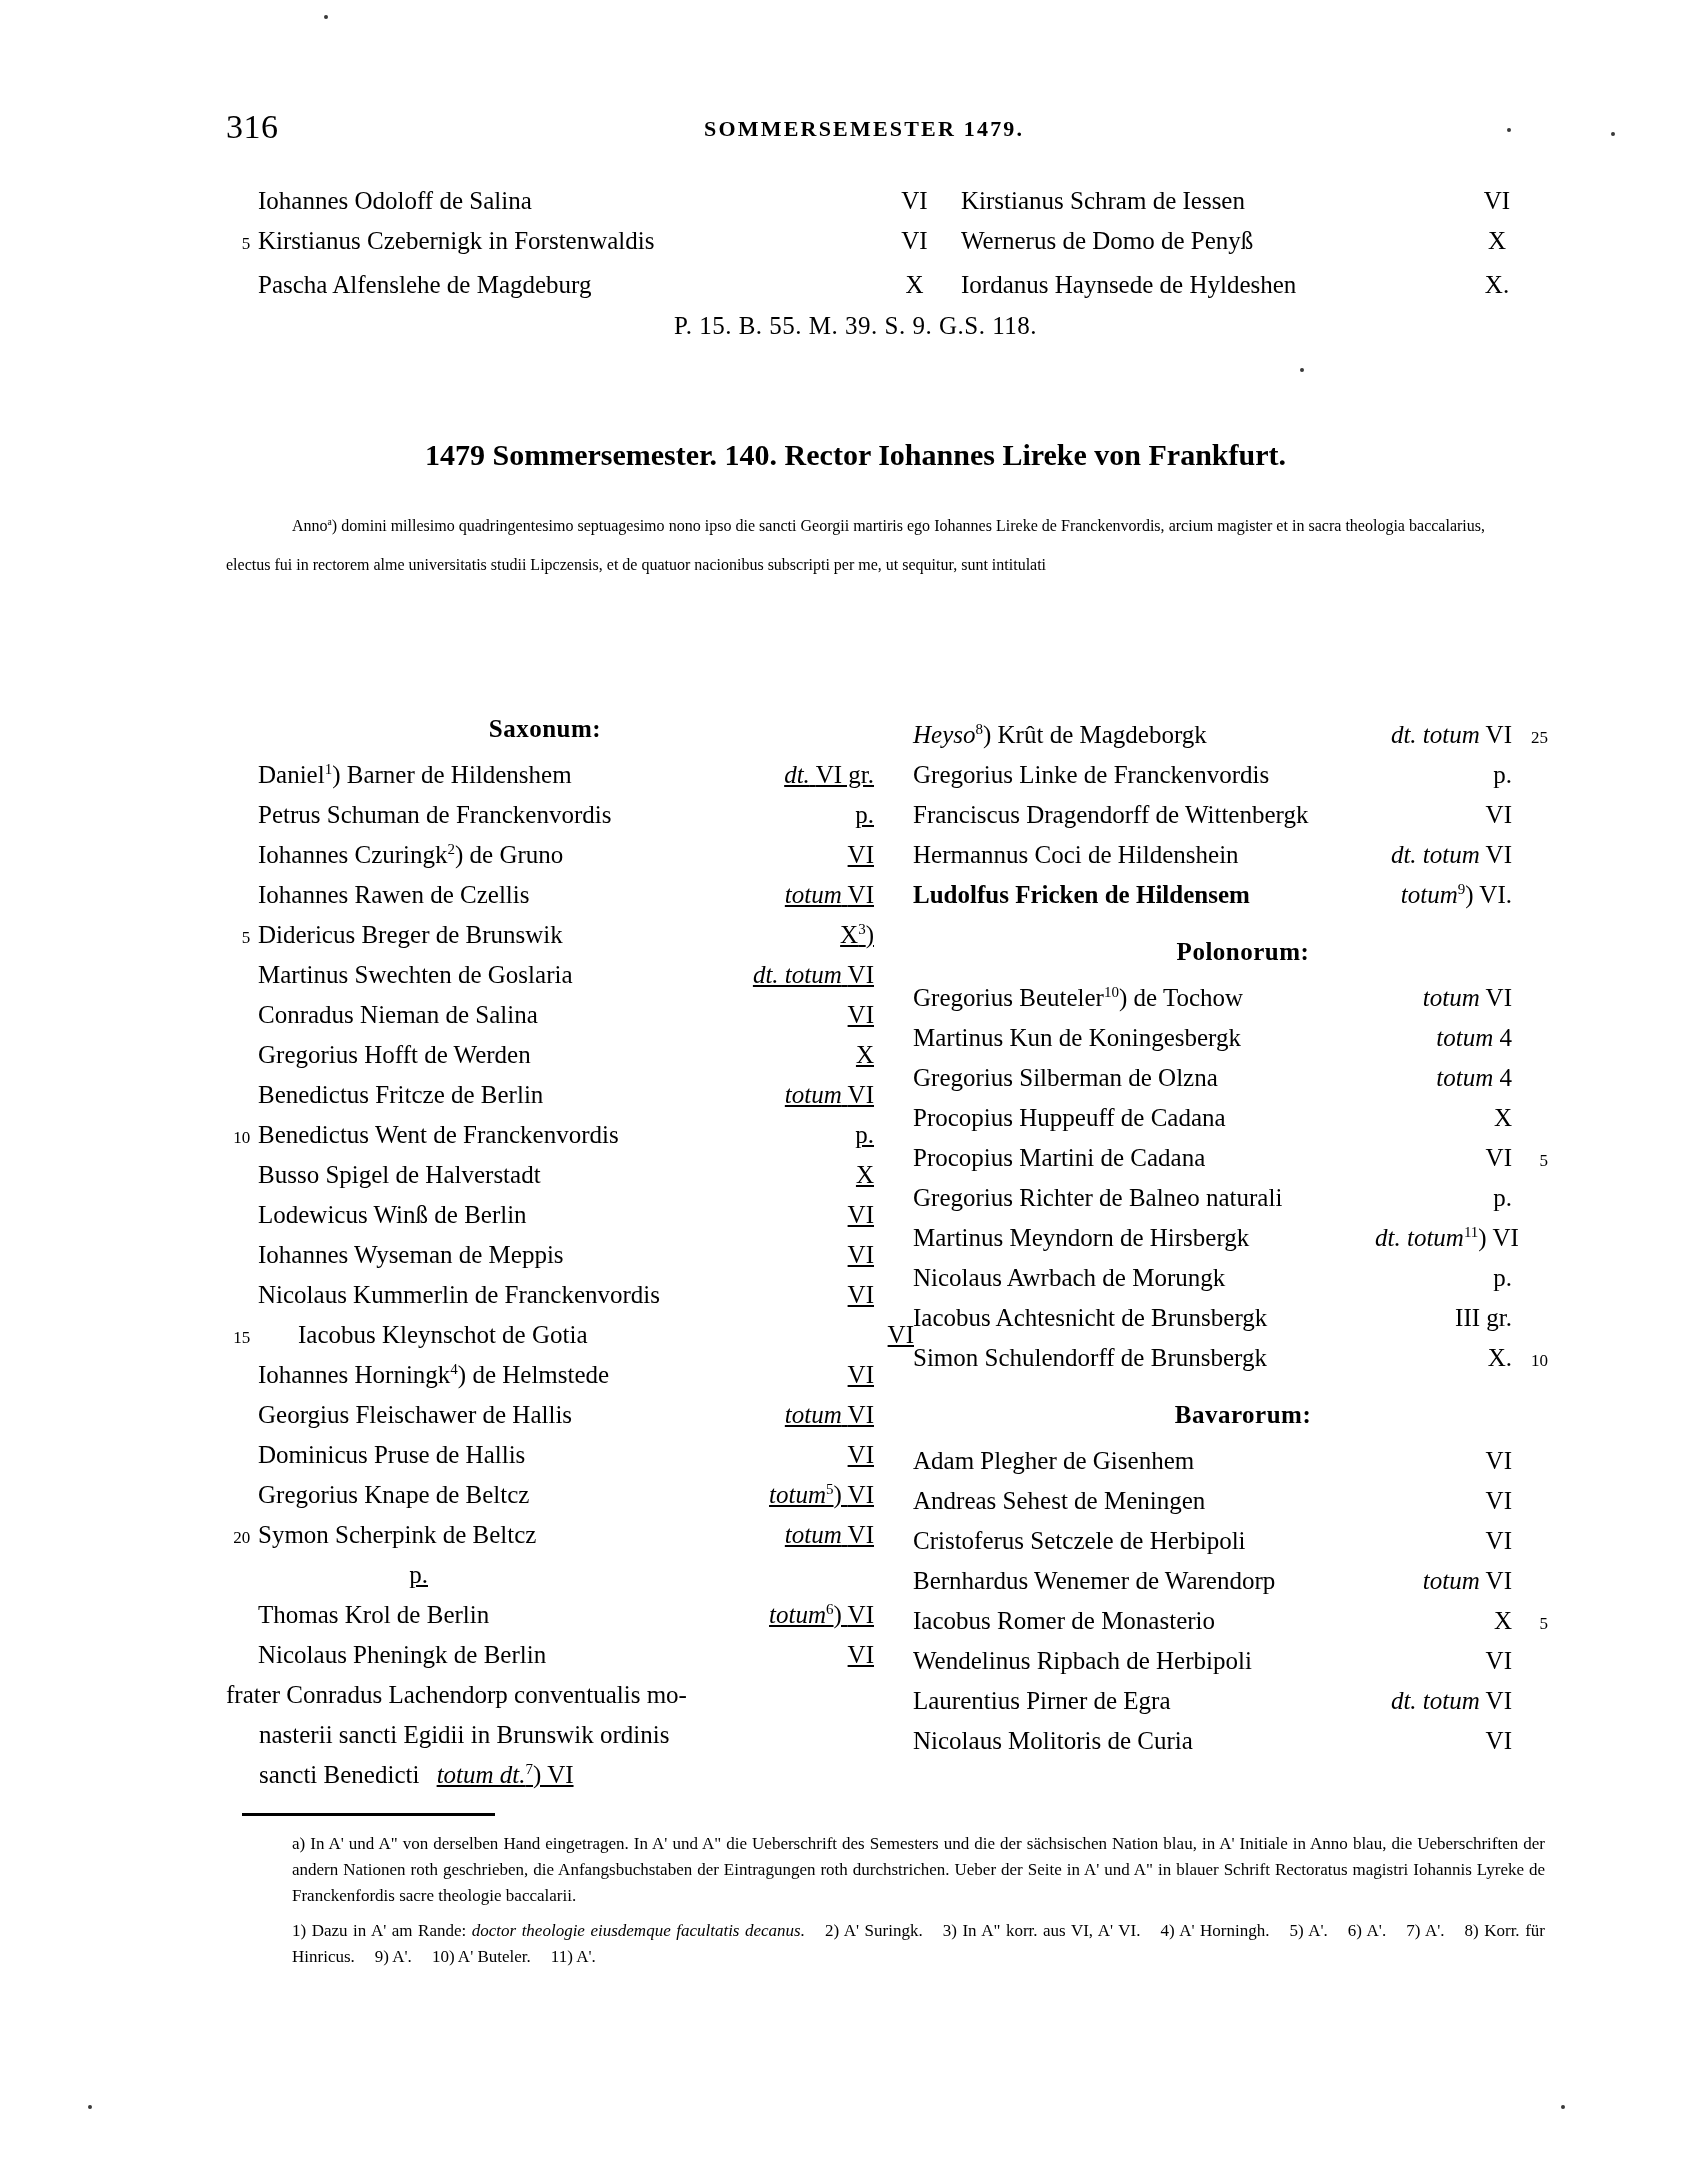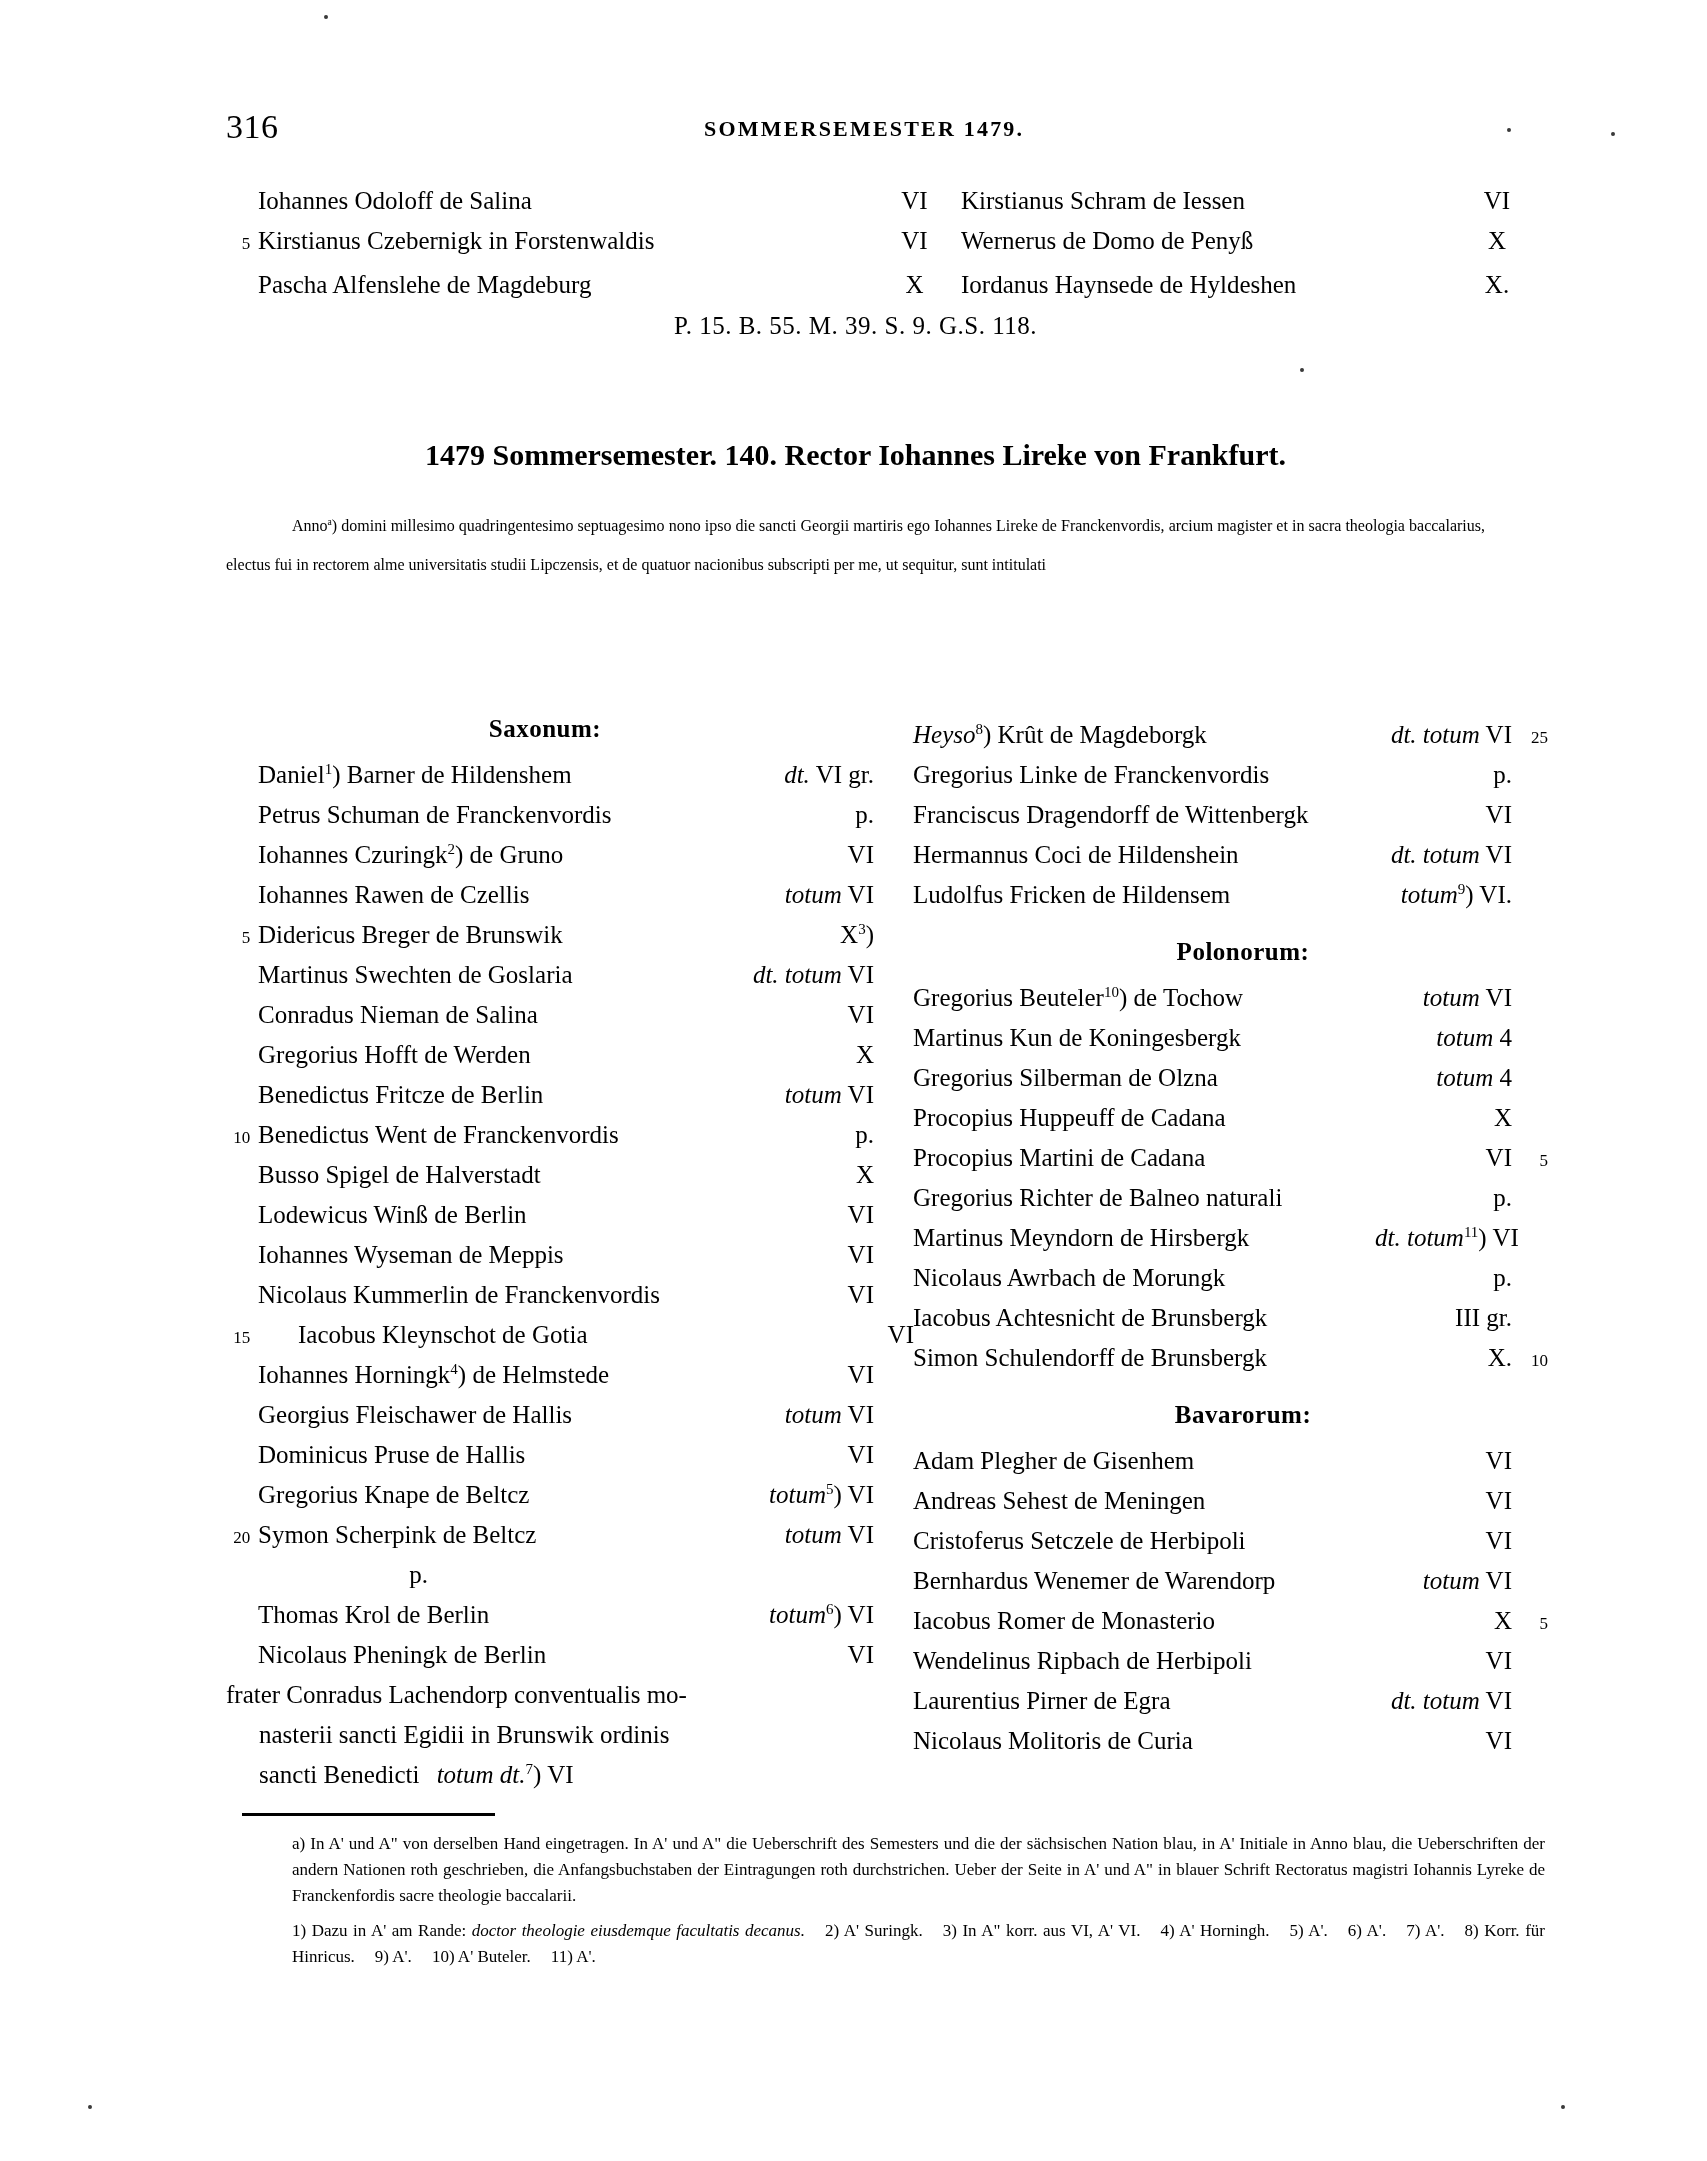--- a/index.html
+++ b/index.html
@@ -65,21 +65,21 @@
 
   
   #col-left  { left:226px;  top:715px; width:638px; }
   #col-right { left:913px; top:715px; width:660px; }
 
   .nathead { text-align:center; font-size:25px; font-weight:700; letter-spacing:0.5px; }
   .nathead.sp-top { margin-top:23px; }
   .nathead.sp-bot { margin-bottom:12px; }
 
   #col-left .nm  { width:446px; flex:0 0 446px; }
-  #col-left .sm  { width:159px; flex:0 0 159px; }
+  #col-left .sm  { width:159px; flex:0 0 159px;text-decoration:underline; }
   #col-right .nm { width:451px; flex:0 0 451px; }
   #col-right .sm { width:159px; flex:0 0 159px; }
   .wrap { font-size:25px; line-height:40px; }
   .wrap .cont { display:block; padding-left:33px; }
   .controw { display:flex; align-items:baseline; }
   .controw .nm { white-space:nowrap; }
 
   
   .fnrule { position:absolute; left:242px; top:1813px; width:253px; height:2.7px; background:#000; }
   .fnotes {
@@ -283,21 +283,21 @@
           <span class="nm" style="flex: 0 0 451px; width: 451px;">Franciscus Dragendorff de Wittenbergk</span>
           <span class="sm" style="flex: 0 0 137px; width: 137px;"><span>VI</span></span>
           <span class="rn"></span>
         </div>
         <div class="entry">
           <span class="nm" style="flex: 0 0 451px; width: 451px;">Hermannus Coci de Hildenshein</span>
           <span class="sm" style="flex: 0 0 137px; width: 137px;"><i>dt. totum</i> <span>VI</span></span>
           <span class="rn"></span>
         </div>
         <div class="entry">
-          <span class="nm" style="flex: 0 0 451px; width: 451px;">Ludolfus Fricken de Hildensem</span>
+          <span class="nm" style="flex: 0 0 451px; width: 451px; font-weight: bold;">Ludolfus Fricken de Hildensem</span>
           <span class="sm" style="flex: 0 0 137px; width: 137px;"><i>totum</i><sup>9</sup>) <span>VI.</span></span>
           <span class="rn"></span>
         </div>
       </div>
     <div class="nathead sp-top sp-bot">Polonorum:</div>
     <div id="right-pol">
         <div class="entry">
           <span class="nm" style="flex: 0 0 451px; width: 451px;">Gregorius Beuteler<sup>10</sup>) de Tochow</span>
           <span class="sm" style="flex: 0 0 137px; width: 137px;"><i>totum</i> <span>VI</span></span>
           <span class="rn"></span>

